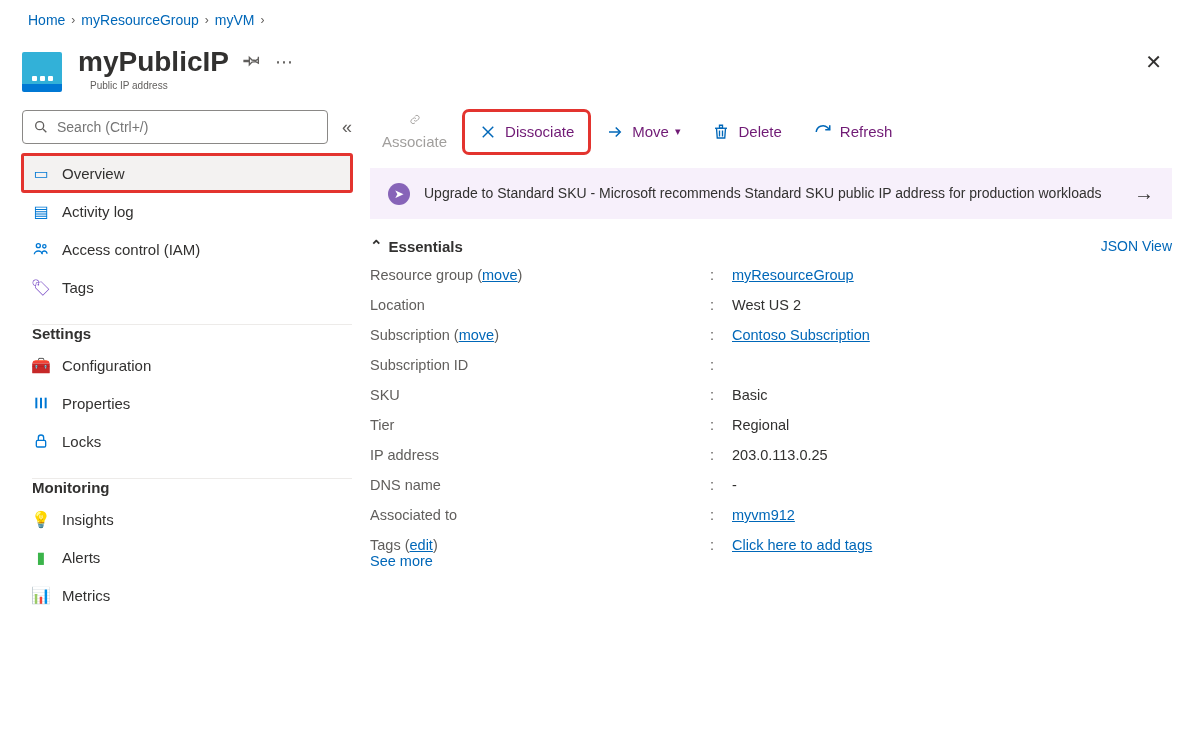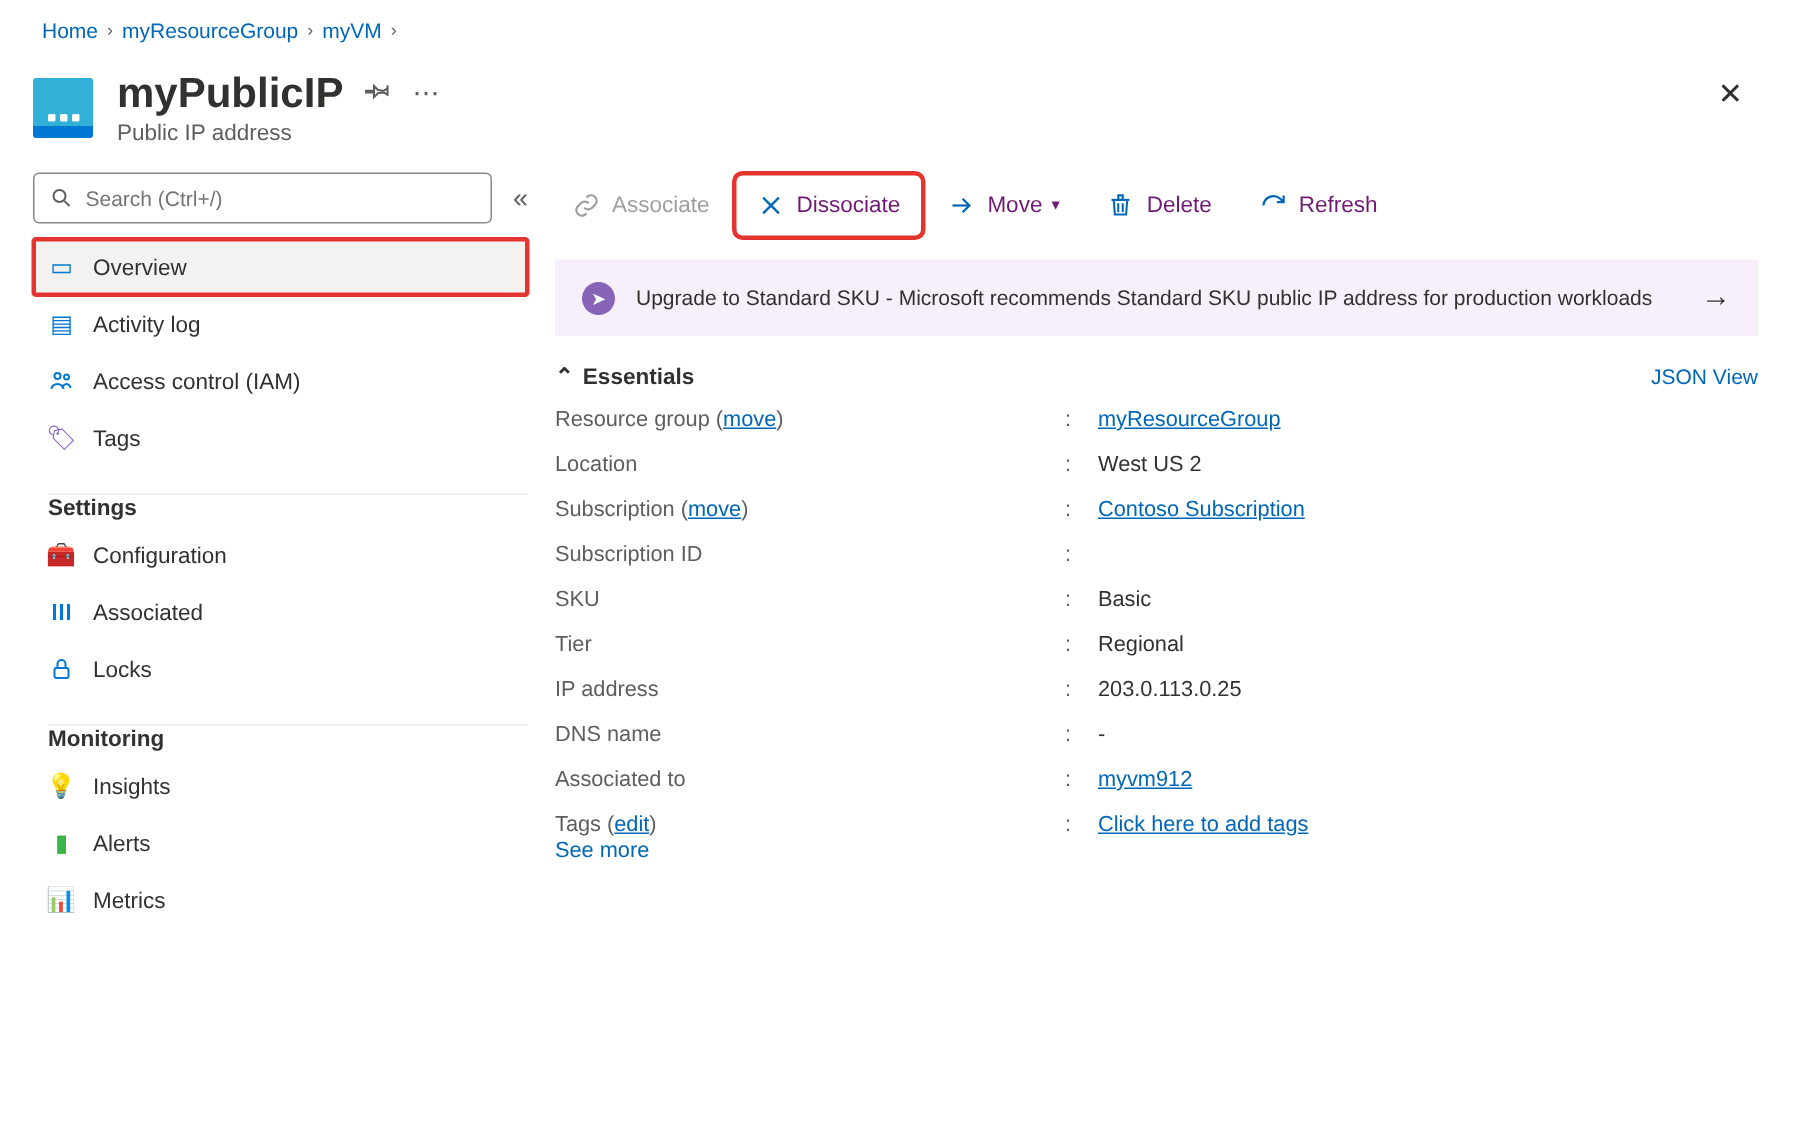--- a/index.html
+++ b/index.html
@@ -40,21 +40,21 @@
     align-items: flex-end;
     justify-content: center;
     margin-top: 6px;
   }
   .res-icon-dots { display:flex; gap:3px; margin-bottom:3px;}
   .res-icon-dots span{width:5px;height:5px;background:#fff;border-radius:1px;}
   .title-block { flex:0 0 auto; }
   .title-row { display:flex; align-items:center; gap:14px;text-align:center; }
   .page-title { font-size: 28px; font-weight: 600; }
   .pin-btn, .more-btn { color:#605e5c; cursor:pointer; font-size:18px; }
-  .subtitle { color:#605e5c; font-size:15px; margin-top:2px; }
+  .subtitle { color:#605e5c; font-size:10px; margin-top:2px;margin-left:12px; }
   .close-x { margin-left:auto; font-size:20px; color:#323130; cursor:pointer; padding:4px 10px;}
 
   
   .layout { display:flex; }
   .sidebar {
     width: 370px;
     flex-shrink: 0;
     padding: 0 18px 0 22px;
   }
   .search-row { display:flex; align-items:center; gap:14px; margin-bottom:10px;}
@@ -106,21 +106,21 @@
   .cmd-btn {
     display:flex; align-items:center;
     gap:8px;
     height:36px;
     padding: 0 12px;
     cursor:pointer;
     font-size:15px;
     color:#701a75;
     border-radius:2px;
   }
-  .cmd-btn.disabled { color:#a19f9d; cursor:default;}
+  .cmd-btn.disabled { color:#a19f9d; cursor:default;flex-direction:column;}
   .cmd-btn svg { stroke: currentColor; }
   .cmd-btn.blue-icon svg { stroke:#0067b8; }
   .cmd-btn.highlight {
     outline:3px solid #e3342f;
     outline-offset:2px;
   }
   .chev-down { font-size:11px; margin-left:-2px;}
 
   .banner {
     display:flex; align-items:center;
@@ -239,21 +239,21 @@
       <span>Configuration</span>
     </div>
     <div class="side-item">
       <span class="side-icon" style="color:#0078d4">
         <svg width="16" height="16" viewBox="0 0 24 24" fill="none" stroke="#0078d4" stroke-width="3">
             <line x1="5" y1="4" x2="5" y2="20"></line>
             <line x1="12" y1="4" x2="12" y2="20"></line>
             <line x1="19" y1="4" x2="19" y2="20"></line>
           </svg>
       </span>
-      <span>Associated</span>
+      <span>Properties</span>
     </div>
     <div class="side-item">
       <span class="side-icon" style="color:#0078d4">
         <svg width="16" height="16" viewBox="0 0 24 24" fill="none" stroke="#0078d4" stroke-width="2">
             <rect x="5" y="11" width="14" height="10" rx="2"></rect>
             <path d="M8 11V7a4 4 0 018 0v4"></path>
           </svg>
       </span>
       <span>Locks</span>
     </div>

